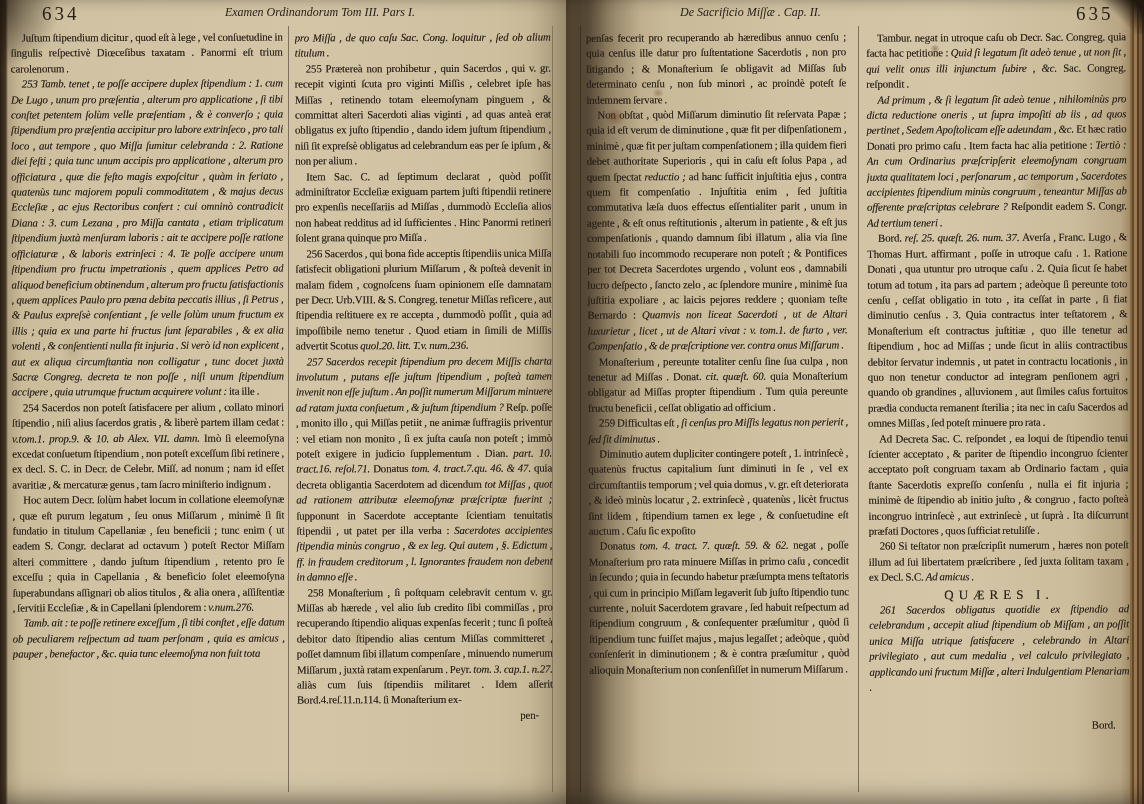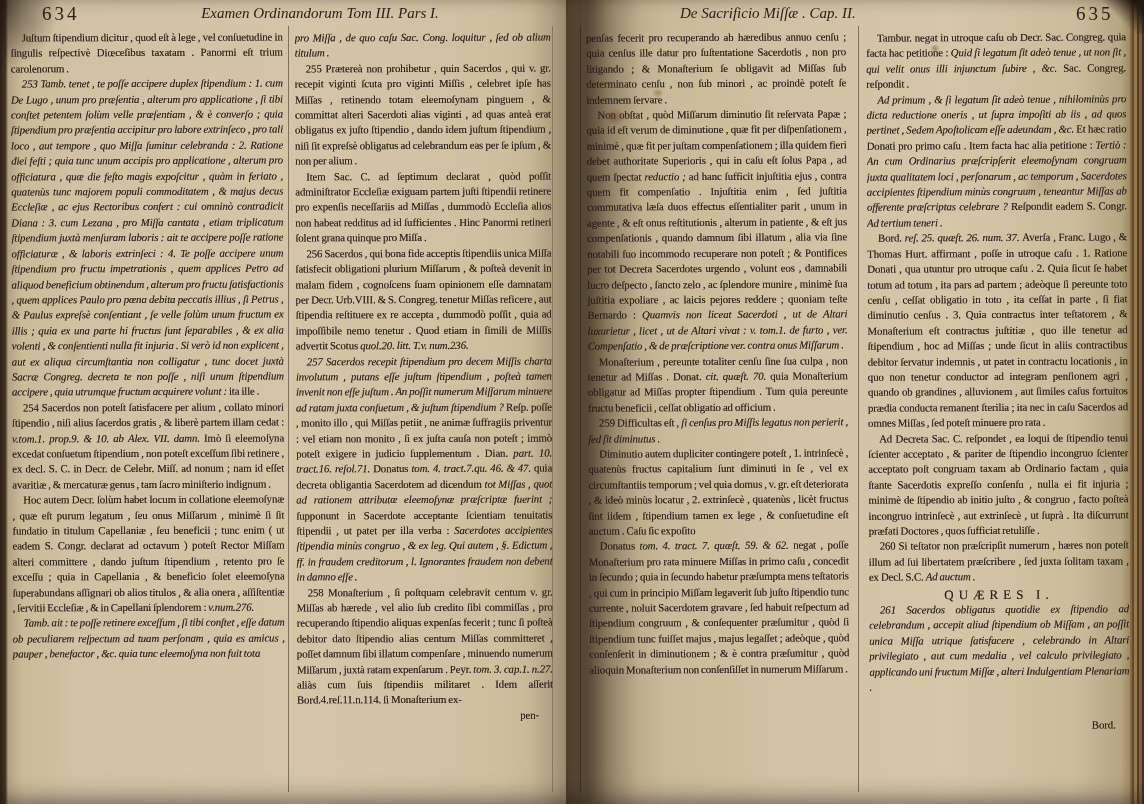--- a/index.html
+++ b/index.html
@@ -29,21 +29,21 @@
   .s1{left:604px;top:108px;width:22px;height:18px;background:radial-gradient(rgba(110,62,30,.5),rgba(110,62,30,0) 70%);}
   .s2{left:652px;top:88px;width:12px;height:10px;background:radial-gradient(rgba(110,62,30,.4),rgba(110,62,30,0) 70%);}
   .s3{left:1020px;top:170px;width:40px;height:30px;background:radial-gradient(rgba(120,90,50,.25),rgba(120,90,50,0) 70%);}
   .s4{left:340px;top:620px;width:34px;height:26px;background:radial-gradient(rgba(120,90,50,.2),rgba(120,90,50,0) 70%);}
   .s5{left:930px;top:44px;width:10px;height:9px;background:radial-gradient(rgba(90,50,25,.45),rgba(90,50,25,0) 70%);}
   .s6{left:60px;top:330px;width:26px;height:40px;background:radial-gradient(rgba(120,90,50,.18),rgba(120,90,50,0) 70%);}
   
   .pagenum{position:absolute;top:3px;font-size:19px;letter-spacing:3px;}
   .pn-left{left:42px;}
   .pn-right{left:1076px;}
-  .runhead{position:absolute;top:5px;font-style:italic;font-size:15px;white-space:nowrap;}
+  .runhead{position:absolute;top:5px;font-style:italic;font-size:12px;white-space:nowrap;}
   .rh-left{left:120px;width:400px;text-align:center;}
   .rh-right{left:680px;width:380px;text-align:left;}
   
   .col{position:absolute;top:30px;height:762px;overflow:hidden;text-align:justify;
        font-size:10.8px;line-height:15.4px;letter-spacing:-0.1px;word-spacing:-0.6px;
        text-shadow:0 0 .5px rgba(42,33,26,.55);}
   .c-l1{left:12px;width:272px;transform:rotate(-0.2deg);}
   .c-l2{left:296px;width:256px;transform:rotate(-0.2deg);}
   .c-r1{left:588px;width:260px;transform:rotate(-0.3deg);}
   .c-r2{left:868px;width:260px;transform:rotate(-0.3deg);}
@@ -92,32 +92,32 @@
     <p class="ind"><span>Item Sac. C. ad ſeptimum declarat , quòd poſſit adminiſtrator Eccleſiæ exiguam partem juſti ſtipendii retinere pro expenſis neceſſariis ad Miſſas , dummodò Eccleſia alios non habeat redditus ad id ſufficientes . Hinc Panormi retineri ſolent grana quinque pro Miſſa .</span></p>
     <p class="ind"><span>256 Sacerdos , qui bona fide acceptis ſtipendiis unica Miſſa ſatisfecit obligationi plurium Miſſarum , &amp; poſteà devenit in malam fidem , cognoſcens ſuam opinionem eſſe damnatam per Decr. Urb.VIII. &amp; S. Congreg. tenetur Miſſas reficere , aut ſtipendia reſtituere ex re accepta , dummodò poſſit , quia ad impoſſibile nemo tenetur . Quod etiam in ſimili de Miſſis advertit Scotus </span><span class="i">quol.20. litt. T.v. num.236.</span></p>
     <p class="ind"><span class="i">257 Sacerdos recepit ſtipendium pro decem Miſſis charta involutum , putans eſſe juſtum ſtipendium , poſteà tamen invenit non eſſe juſtum . An poſſit numerum Miſſarum minuere ad ratam juxta conſuetum , &amp; juſtum ſtipendium ? </span><span>Reſp. poſſe , monito illo , qui Miſſas petiit , ne animæ ſuffragiis priventur : vel etiam non monito , ſi ex juſta cauſa non poteſt ; immò poteſt exigere in judicio ſupplementum . Dian. </span><span class="i">part. 10. tract.16. reſol.71. </span><span>Donatus </span><span class="i">tom. 4. tract.7.qu. 46. &amp; 47. </span><span>quia decreta obligantia Sacerdotem ad dicendum </span><span class="i">tot Miſſas , quot ad rationem attributæ eleemoſynæ præſcriptæ fuerint ; </span><span>ſupponunt in Sacerdote acceptante ſcientiam tenuitatis ſtipendii , ut patet per illa verba : </span><span class="i">Sacerdotes accipientes ſtipendia minùs congruo , &amp; ex leg. Qui autem , §. Edictum , ff. in fraudem creditorum , l. Ignorantes fraudem non debent in damno eſſe .</span></p>
     <p class="ind"><span>258 Monaſterium , ſi poſtquam celebravit centum v. gr. Miſſas ab hærede , vel alio ſub credito ſibi commiſſas , pro recuperando ſtipendio aliquas expenſas fecerit ; tunc ſi poſteà debitor dato ſtipendio alias centum Miſſas committeret , poſſet damnum ſibi illatum compenſare , minuendo numerum Miſſarum , juxtà ratam expenſarum . Peyr. </span><span class="i">tom. 3. cap.1. n.27. </span><span>aliàs cum ſuis ſtipendiis militaret . Idem aſſerit Bord.4.reſ.11.n.114. ſi Monaſterium ex-</span></p>
     <p class="catch">pen-</p>
   </div>
 
   <div class="col c-r1">
     <p><span>penſas fecerit pro recuperando ab hæredibus annuo cenſu ; quia cenſus ille datur pro ſuſtentatione Sacerdotis , non pro litigando ; &amp; Monaſterium ſe obligavit ad Miſſas ſub determinato cenſu , non ſub minori , ac proindè poteſt ſe indemnem ſervare .</span></p>
     <p class="ind"><span>Non obſtat , quòd Miſſarum diminutio ſit reſervata Papæ ; quia id eſt verum de diminutione , quæ fit per diſpenſationem , minimè , quæ fit per juſtam compenſationem ; illa quidem fieri debet authoritate Superioris , qui in caſu eſt ſolus Papa , ad quem ſpectat </span><span class="i">reductio ; </span><span>ad hanc ſufficit injuſtitia ejus , contra quem fit compenſatio . Injuſtitia enim , ſed juſtitia commutativa læſa duos effectus eſſentialiter parit , unum in agente , &amp; eſt onus reſtitutionis , alterum in patiente , &amp; eſt jus compenſationis , quando damnum ſibi illatum , alia via ſine notabili ſuo incommodo recuperare non poteſt ; &amp; Pontifices per tot Decreta Sacerdotes urgendo , volunt eos , damnabili lucro deſpecto , ſancto zelo , ac ſplendore munire , minimè ſua juſtitia expoliare , ac laicis pejores reddere ; quoniam teſte Bernardo : </span><span class="i">Quamvis non liceat Sacerdoti , ut de Altari luxurietur , licet , ut de Altari vivat : v. tom.1. de furto , ver. Compenſatio , &amp; de præſcriptione ver. contra onus Miſſarum .</span></p>
-    <p class="ind"><span>Monaſterium , pereunte totaliter cenſu ſine ſua culpa , non tenetur ad Miſſas . Donat. </span><span class="i">cit. quæſt. 70. </span><span>quia Monaſterium obligatur ad Miſſas propter ſtipendium . Tum quia pereunte fructu beneficii , ceſſat obligatio ad officium .</span></p>
+    <p class="ind"><span>Monaſterium , pereunte totaliter cenſu ſine ſua culpa , non tenetur ad Miſſas . Donat. </span><span class="i">cit. quæſt. 60. </span><span>quia Monaſterium obligatur ad Miſſas propter ſtipendium . Tum quia pereunte fructu beneficii , ceſſat obligatio ad officium .</span></p>
     <p class="ind"><span>259 Difficultas eſt , </span><span class="i">ſi cenſus pro Miſſis legatus non perierit , ſed ſit diminutus .</span></p>
     <p class="ind"><span>Diminutio autem dupliciter contingere poteſt , 1. intrinſecè , quatenùs fructus capitalium ſunt diminuti in ſe , vel ex circumſtantiis temporum ; vel quia domus , v. gr. eſt deteriorata , &amp; ideò minùs locatur , 2. extrinſecè , quatenùs , licèt fructus ſint iidem , ſtipendium tamen ex lege , &amp; conſuetudine eſt auctum . Caſu ſic expoſito</span></p>
     <p class="ind"><span>Donatus </span><span class="i">tom. 4. tract. 7. quæſt. 59. &amp; 62. </span><span>negat , poſſe Monaſterium pro rata minuere Miſſas in primo caſu , concedit in ſecundo ; quia in ſecundo habetur præſumpta mens teſtatoris , qui cum in principio Miſſam legaverit ſub juſto ſtipendio tunc currente , noluit Sacerdotem gravare , ſed habuit reſpectum ad ſtipendium congruum , &amp; conſequenter præſumitur , quòd ſi ſtipendium tunc fuiſſet majus , majus legaſſet ; adeòque , quòd conſenſerit in diminutionem ; &amp; è contra præſumitur , quòd alioquin Monaſterium non conſenſiſſet in numerum Miſſarum .</span></p>
   </div>
 
   <div class="col c-r2">
     <p class="ind"><span>Tambur. negat in utroque caſu ob Decr. Sac. Congreg. quia facta hac petitione : </span><span class="i">Quid ſi legatum ſit adeò tenue , ut non ſit , qui velit onus illi injunctum ſubire , &amp;c. </span><span>Sac. Congreg. reſpondit .</span></p>
     <p class="ind"><span class="i">Ad primum , &amp; ſi legatum ſit adeò tenue , nihilominùs pro dicta reductione oneris , ut ſupra impoſiti ab iis , ad quos pertinet , Sedem Apoſtolicam eſſe adeundam , &amp;c. </span><span>Et hæc ratio Donati pro primo caſu . Item facta hac alia petitione : </span><span class="i">Tertiò : An cum Ordinarius præſcripſerit eleemoſynam congruam juxta qualitatem loci , perſonarum , ac temporum , Sacerdotes accipientes ſtipendium minùs congruum , teneantur Miſſas ab offerente præſcriptas celebrare ? </span><span>Reſpondit eadem S. Congr. </span><span class="i">Ad tertium teneri .</span></p>
     <p class="ind"><span>Bord. </span><span class="i">reſ. 25. quæſt. 26. num. 37. </span><span>Averſa , Franc. Lugo , &amp; Thomas Hurt. affirmant , poſſe in utroque caſu . 1. Ratione Donati , qua utuntur pro utroque caſu . 2. Quia ſicut ſe habet totum ad totum , ita pars ad partem ; adeòque ſi pereunte toto cenſu , ceſſat obligatio in toto , ita ceſſat in parte , ſi fiat diminutio cenſus . 3. Quia contractus inter teſtatorem , &amp; Monaſterium eſt contractus juſtitiæ , quo ille tenetur ad ſtipendium , hoc ad Miſſas ; unde ſicut in aliis contractibus debitor ſervatur indemnis , ut patet in contractu locationis , in quo non tenetur conductor ad integram penſionem agri , quando ob grandines , alluvionem , aut ſimiles caſus fortuitos prædia conducta remanent ſterilia ; ita nec in caſu Sacerdos ad omnes Miſſas , ſed poteſt minuere pro rata .</span></p>
     <p class="ind"><span>Ad Decreta Sac. C. reſpondet , ea loqui de ſtipendio tenui ſcienter acceptato , &amp; pariter de ſtipendio incongruo ſcienter acceptato poſt congruam taxam ab Ordinario factam , quia ſtante Sacerdotis expreſſo conſenſu , nulla ei fit injuria ; minimè de ſtipendio ab initio juſto , &amp; congruo , facto poſteà incongruo intrinſecè , aut extrinſecè , ut ſuprà . Ita diſcurrunt præfati Doctores , quos ſufficiat retuliſſe .</span></p>
-    <p class="ind"><span>260 Si teſtator non præſcripſit numerum , hæres non poteſt illum ad ſui libertatem præſcribere , ſed juxta ſolitam taxam , ex Decl. S.C. </span><span class="i">Ad auctum .</span></p>
+    <p class="ind"><span>260 Si teſtator non præſcripſit numerum , hæres non poteſt illum ad ſui libertatem præſcribere , ſed juxta ſolitam taxam , ex Decl. S.C. </span><span class="i">Ad amicus .</span></p>
     <p class="qhead">QUÆRES I.</p>
     <p class="ind"><span class="i">261 Sacerdos obligatus quotidie ex ſtipendio ad celebrandum , accepit aliud ſtipendium ob Miſſam , an poſſit unica Miſſa utrique ſatisfacere , celebrando in Altari privilegiato , aut cum medalia , vel calculo privilegiato , applicando uni fructum Miſſæ , alteri Indulgentiam Plenariam .</span></p>
     <p class="catch catch-b">Bord.</p>
   </div>
 
   <div class="gutter"></div>
   <div class="edge-left"></div>
   <div class="edge-right"></div>
   <div class="corner-tr"></div>
   <div class="corner-tl"></div>

